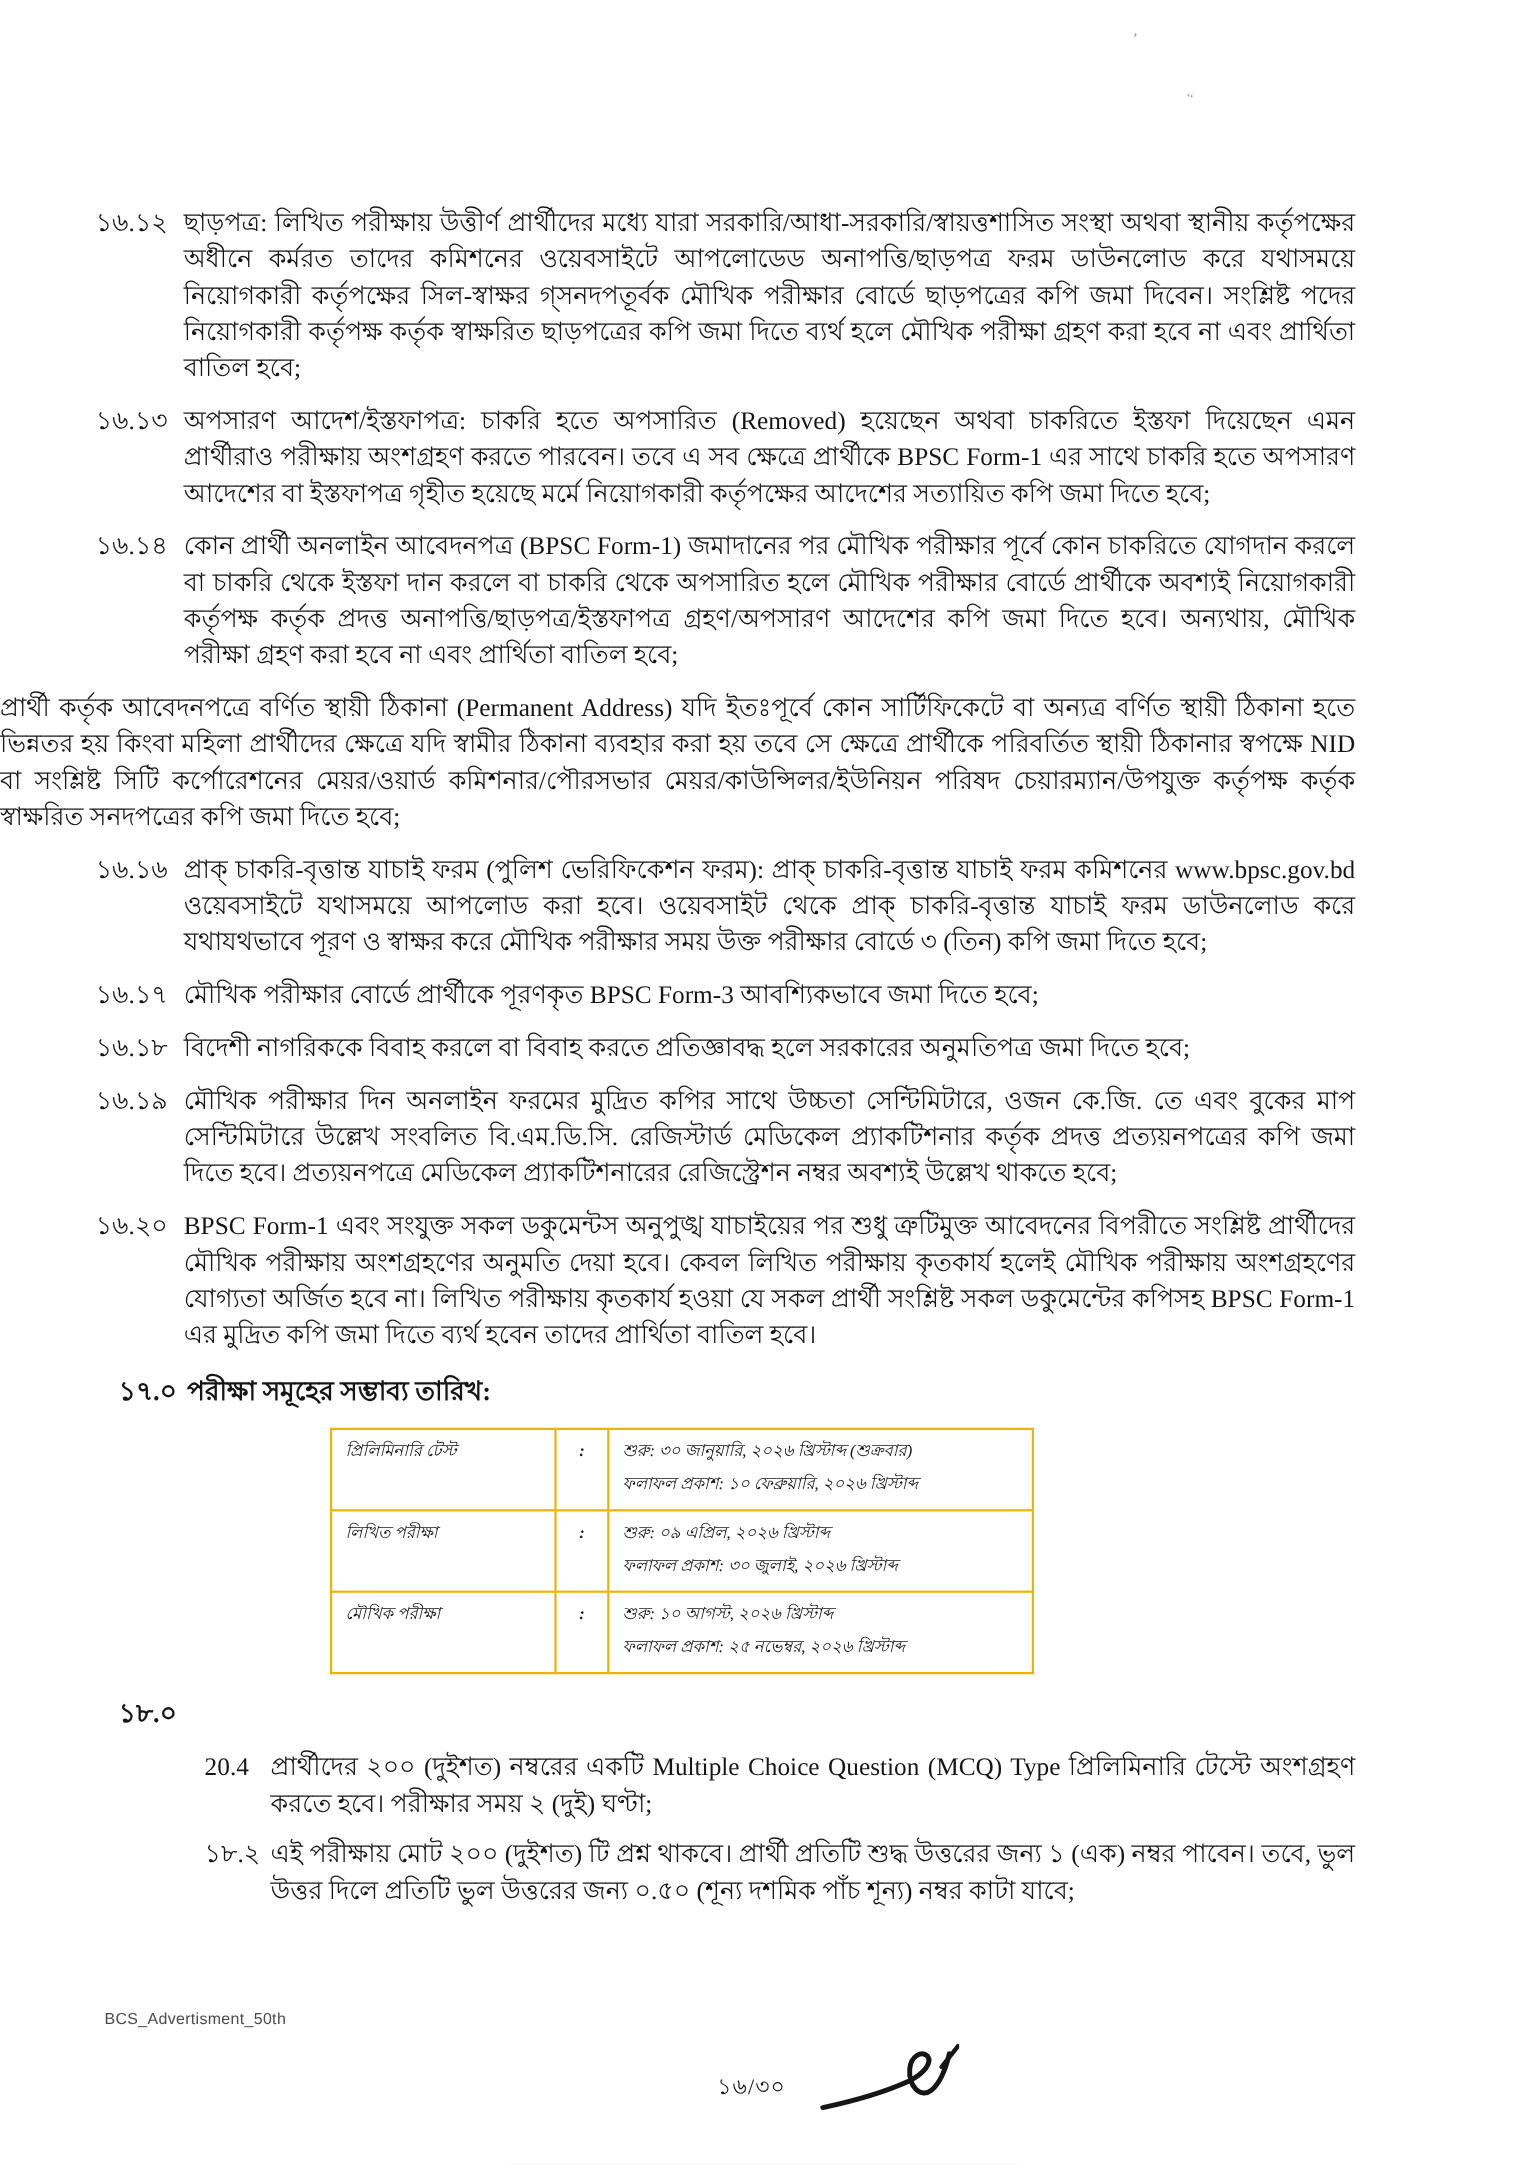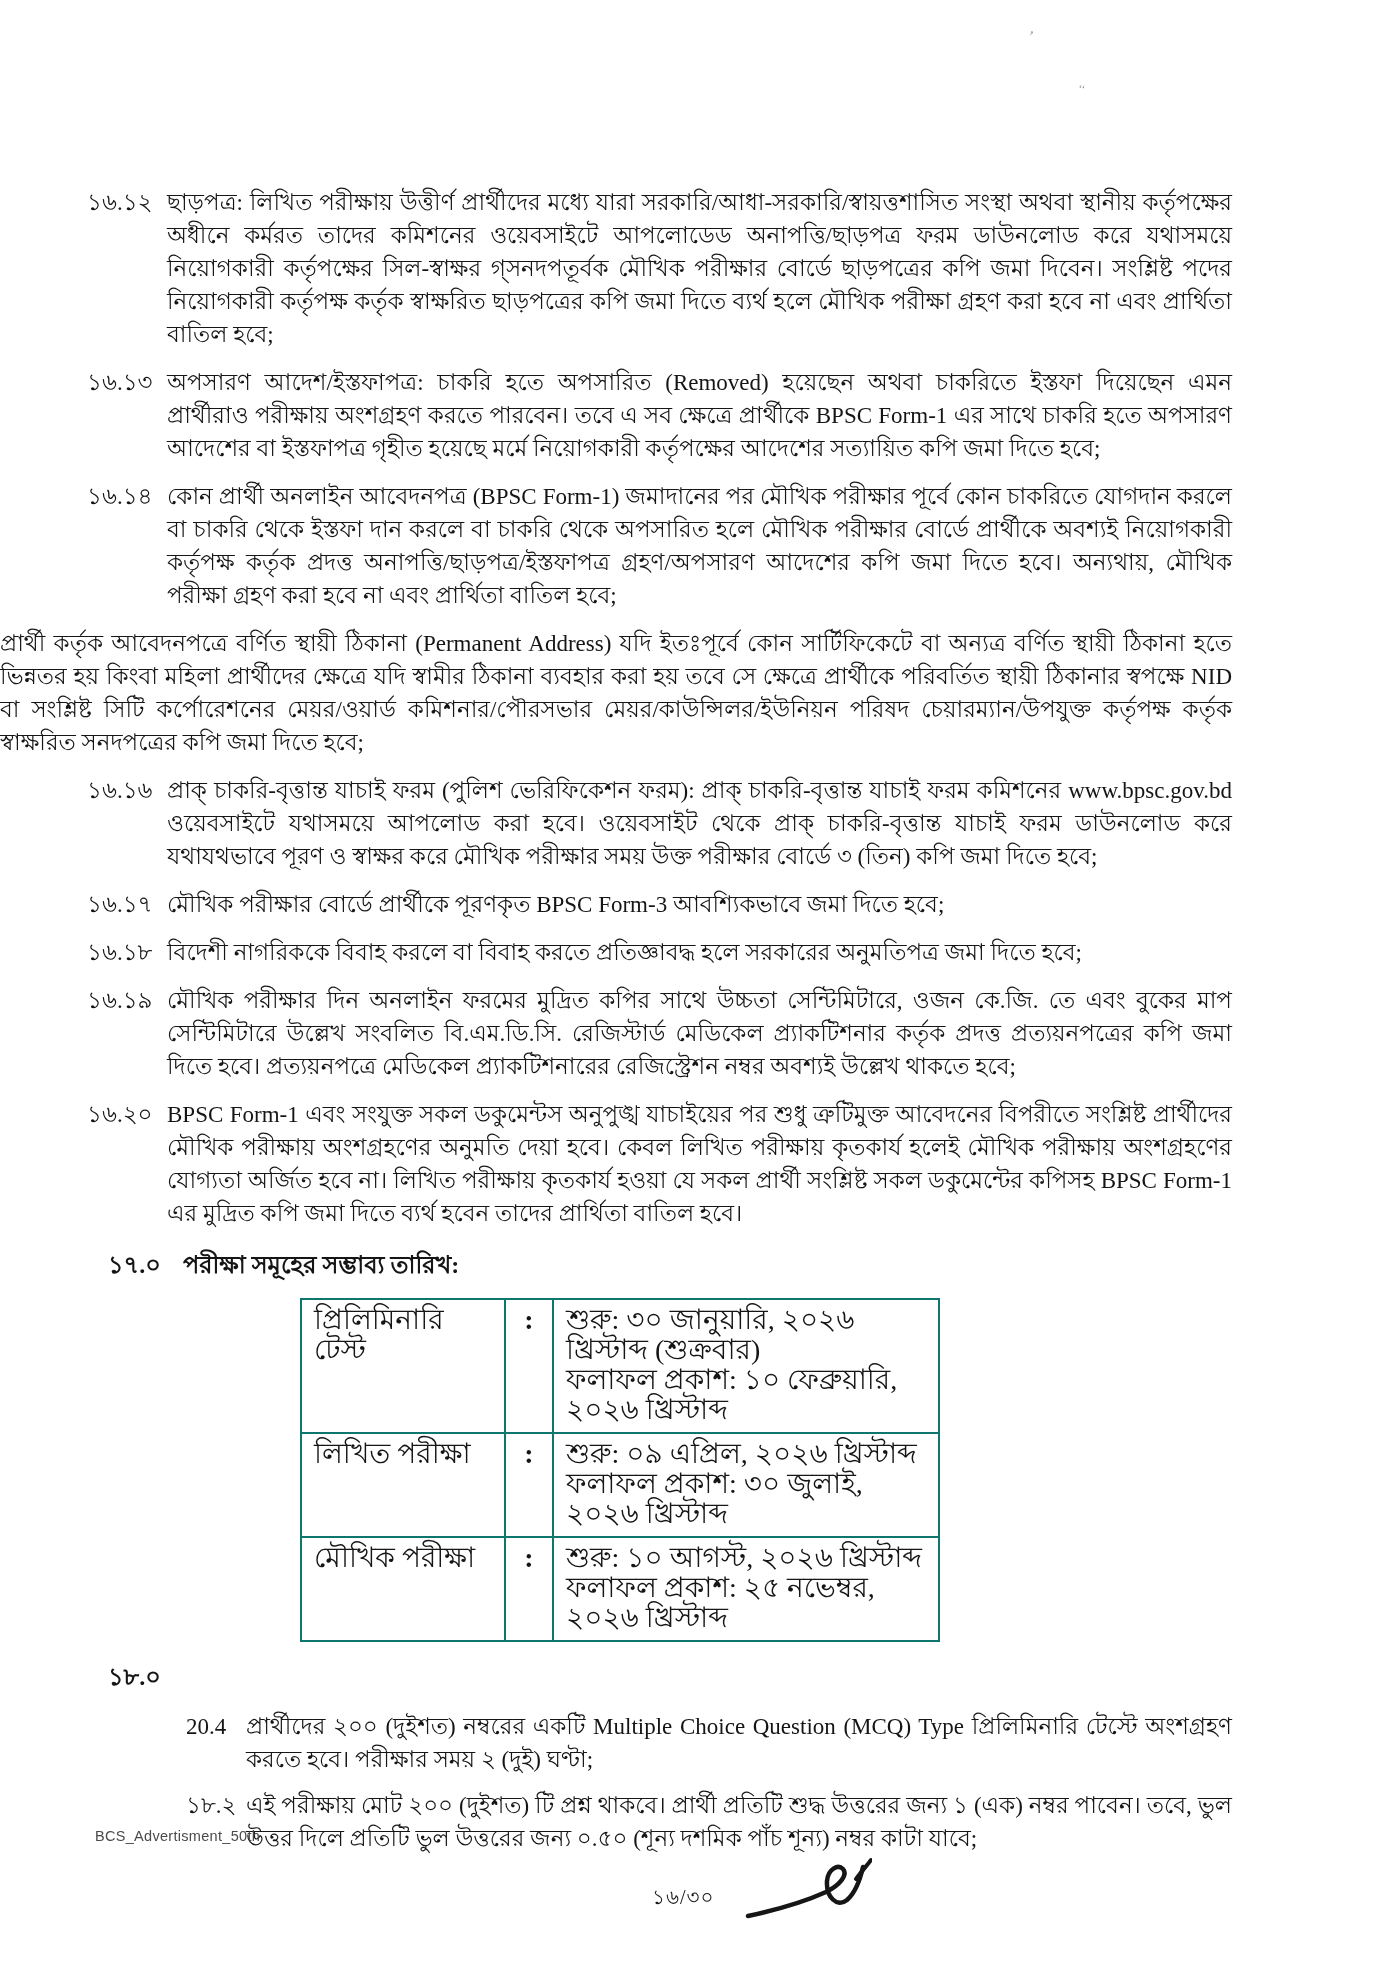--- a/index.html
+++ b/index.html
@@ -19,31 +19,32 @@
     flex:none;width:80px;margin-left:87px;
     font-size:23px;line-height:33px;
   }
   .sec16 .body{
     flex:1;margin:0;
     font-size:23px;line-height:33px;
     text-align:justify;
   }
   .b{font-weight:normal;}
   
-  .heading{display:flex;align-items:flex-start;margin:16px 0 12px 0;gap:13px;}
+  .heading{display:flex;align-items:flex-start;margin:16px 0 12px 0;}
   .heading .hnum{flex:none;width:62px;margin-left:108px;font-size:24px;font-weight:bold;}
   .heading .htitle{font-size:24px;font-weight:bold;}
   
   .tbl-wrap{margin:10px 0 6px 300px;}
   table.exam{border-collapse:collapse;}
   table.exam td{
-    border:2px solid #0f766e;
-    font-size:28px;line-height:30px;
+    border:2px solid #eab308;
+    font-size:15px;line-height:30px;
     padding:5px 12px 7px 12px;
     vertical-align:top;
+    font-style:italic;
   }
   td.c-name{width:178px;}
   td.c-colon{width:22px;text-align:center;font-weight:bold;}
   td.c-dates{width:360px;}
   
   .item18{display:flex;margin-bottom:13px;}
   .item18 .num{flex:none;width:60px;margin-left:186px;font-size:23px;line-height:33px;}
   .item18 .body{flex:1;margin:0;font-size:23px;line-height:33px;text-align:justify;}
   
   .page-number{

